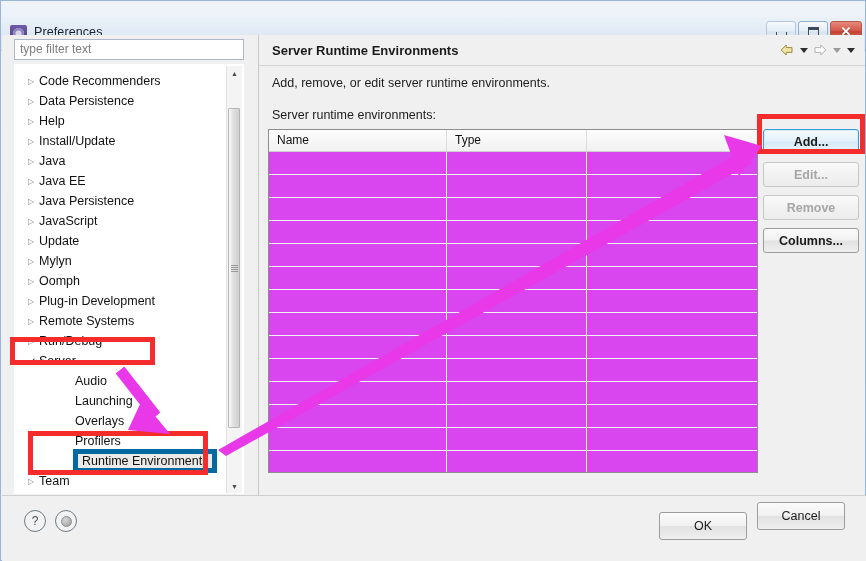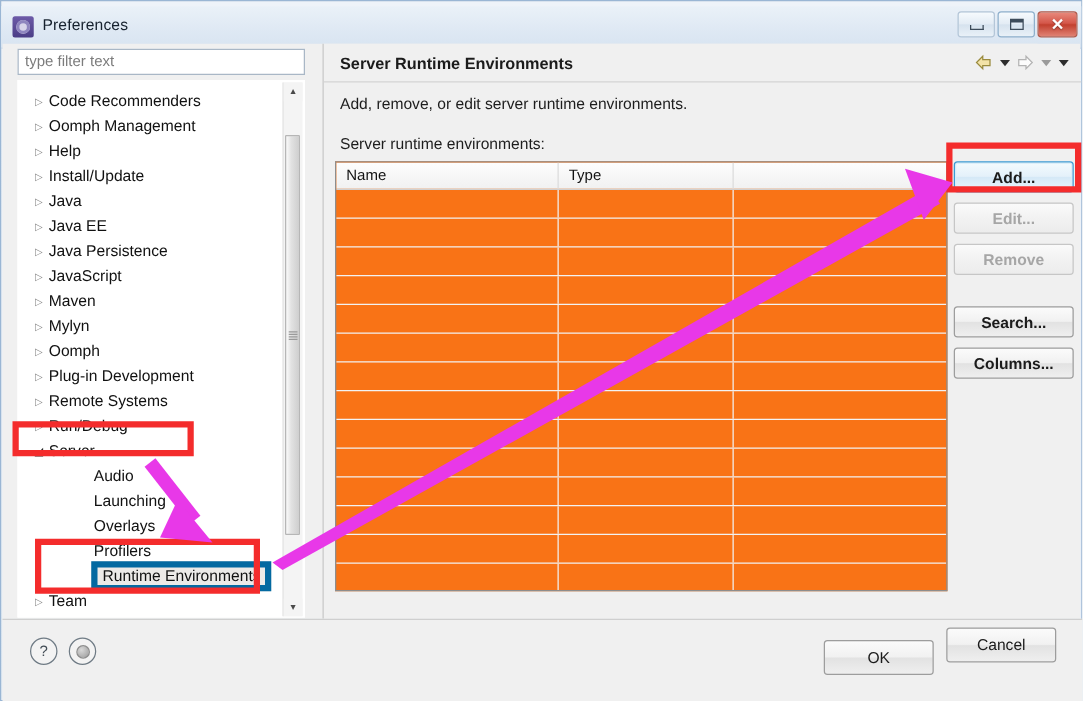--- a/index.html
+++ b/index.html
@@ -23,21 +23,21 @@
   .window {
     position: absolute;
     left: 0; top: 0;
     width: 866px; height: 561px;
     box-sizing: border-box;
     border: 1px solid #9ab6d4;
     background: linear-gradient(to bottom, #eef3f9 0%, #e8eff7 100%);
   }
   .titlebar {
     position: absolute;
-    left: 0; top: 4px;
+    left: 0; top: 16px;
     width: 864px; height: 34px;
     background: linear-gradient(to bottom, #eaf1f8 0%, #dfe9f4 55%, #d8e4f1 100%);
     border-bottom: 1px solid #c3d4e6;
     box-sizing: border-box;
   }
   .title-icon {
     position: absolute;
     left: 9px; top: 8px;
     width: 17px; height: 17px;
     border-radius: 2px;
@@ -200,21 +200,21 @@
     left: 13px; top: 73px;
     font-size: 12.5px;
     color: #1d1d1d;
   }
 
   
   .table-wrap {
     position: absolute;
     left: 9px; top: 94px;
     width: 490px; height: 344px;
-    background: #f97316;
+    background: #d946ef;
     border: 1px solid #8d8d8d;
     box-sizing: border-box;
     overflow: hidden;
   }
   .thead {
     display: flex;
     height: 21px;
     background: linear-gradient(to bottom, #fdfdfd, #f1f1f1);
     border-bottom: 1px solid #d0d0d0;
   }
@@ -346,21 +346,21 @@
       <div class="filter-box" title="type filter text">type filter text</div>
 
       <div class="tree-panel">
         <div id="tree-items">
             <div class="tree-item" style="top: 6px; padding-left: 8px;">
               <span class="twisty">▷</span>
               <span class="tree-label">Code Recommenders</span>
             </div>
             <div class="tree-item" style="top: 26px; padding-left: 8px;">
               <span class="twisty">▷</span>
-              <span class="tree-label">Oomph Management</span>
+              <span class="tree-label">Data Persistence</span>
             </div>
             <div class="tree-item" style="top: 46px; padding-left: 8px;">
               <span class="twisty">▷</span>
               <span class="tree-label">Help</span>
             </div>
             <div class="tree-item" style="top: 66px; padding-left: 8px;">
               <span class="twisty">▷</span>
               <span class="tree-label">Install/Update</span>
             </div>
             <div class="tree-item" style="top: 86px; padding-left: 8px;">
@@ -374,21 +374,21 @@
             <div class="tree-item" style="top: 126px; padding-left: 8px;">
               <span class="twisty">▷</span>
               <span class="tree-label">Java Persistence</span>
             </div>
             <div class="tree-item" style="top: 146px; padding-left: 8px;">
               <span class="twisty">▷</span>
               <span class="tree-label">JavaScript</span>
             </div>
             <div class="tree-item" style="top: 166px; padding-left: 8px;">
               <span class="twisty">▷</span>
-              <span class="tree-label">Maven</span>
+              <span class="tree-label">Update</span>
             </div>
             <div class="tree-item" style="top: 186px; padding-left: 8px;">
               <span class="twisty">▷</span>
               <span class="tree-label">Mylyn</span>
             </div>
             <div class="tree-item" style="top: 206px; padding-left: 8px;">
               <span class="twisty">▷</span>
               <span class="tree-label">Oomph</span>
             </div>
             <div class="tree-item" style="top: 226px; padding-left: 8px;">
@@ -553,21 +553,20 @@
                 <div class="tcell c2"></div>
                 <div class="tcell c3"></div>
               </div>
             </div>
         </div>
 
         <div class="btncol">
           <div class="ebtn focused" style="margin-top:0">Add...</div>
           <div class="ebtn disabled" style="margin-top:8px">Edit...</div>
           <div class="ebtn disabled" style="margin-top:8px">Remove</div>
-          <div class="ebtn" style="margin-top:25px">Search...</div>
           <div class="ebtn" style="margin-top:8px">Columns...</div>
         </div>
       </div>
     </div>
 
     <div class="footer"></div>
     <div class="circ-icon help">?</div>
     <div class="circ-icon apply">
         <span class="dot"></span>
       </div>

